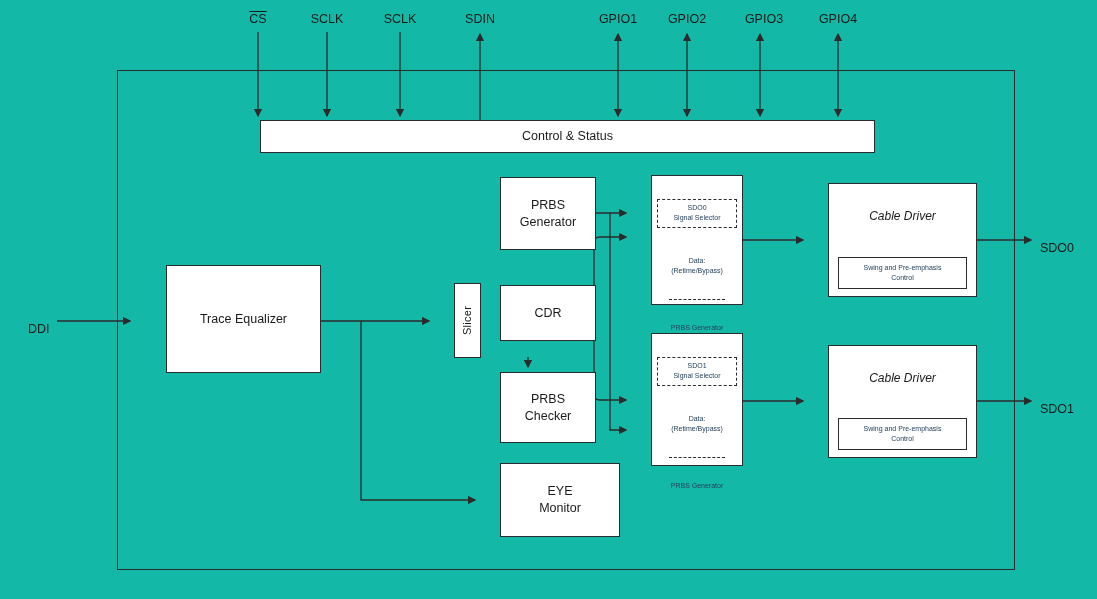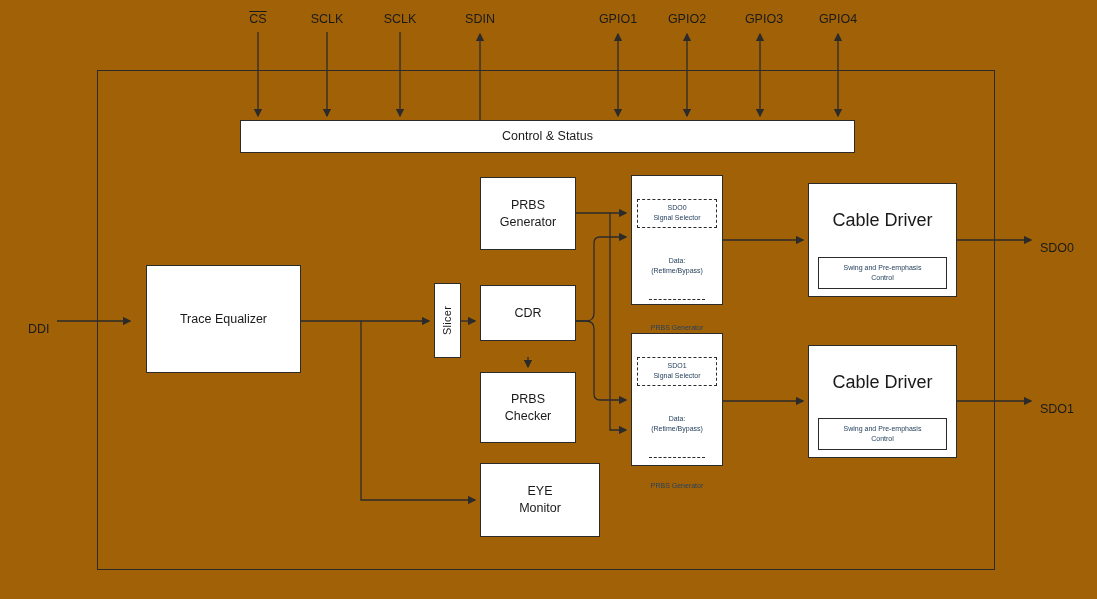--- a/index.html
+++ b/index.html
@@ -1,33 +1,34 @@
 <!DOCTYPE html>
 <html><head>
 <meta charset="utf-8">
 <style>
   html,body{margin:0;padding:0;background:#fff;}
   .scene{
     position:relative;
     width:1097px;height:599px;
-    background:#a16207;
+    background:#14b8a6;
     font-family:"Liberation Sans", sans-serif;
     color:#1a1a1a;
     overflow:hidden;
   }
   .wires{position:absolute;left:0;top:0;pointer-events:none;}
   .box{
     position:absolute;
     border:1.4px solid #2b2b2b;
     background:#fff;
     box-sizing:border-box;
     display:flex;align-items:center;justify-content:center;
     text-align:center;
     font-size:12.5px;line-height:1.35;
     white-space:pre-line;
+    margin-left:20px;
   }
   .outer{border-width:1.6px;background:transparent;}
   .pin{
     position:absolute;top:12px;
     transform:translateX(-50%);
     font-size:12.5px;
   }
   .ovl{text-decoration:overline;}
   .port{position:absolute;font-size:12.5px;margin-top:8px;}
   .rot{transform:rotate(-90deg);font-size:11px;letter-spacing:.3px;white-space:nowrap;}
@@ -37,21 +38,21 @@
     width:78px;margin:0 auto;
     border:1px dashed #2b2b2b;
     padding:3px 0;
     font-size:7px;color:#26415e;line-height:1.5;
     text-align:center;white-space:pre-line;
   }
   .sel-data{margin-top:11px;text-align:center;white-space:pre-line;}
   .sel-dash{width:56px;margin:6px auto 0;border-top:1.4px dashed #2b2b2b;height:0;}
   .sel-prbs{margin-top:6px;text-align:center;}
   .cd{display:block;}
-  .cd-title{margin-top:7px;text-align:center;font-size:18px;}
+  .cd-title{margin-top:7px;text-align:center;font-size:12px;font-style:italic;}
   .swing{
     position:absolute;left:9px;bottom:7px;
     width:129px;height:32px;
     border:1.2px solid #2b2b2b;box-sizing:border-box;
     display:flex;align-items:center;justify-content:center;
     font-size:7px;color:#26415e;line-height:1.5;
     text-align:center;white-space:pre-line;
   }
 </style>
 </head>

